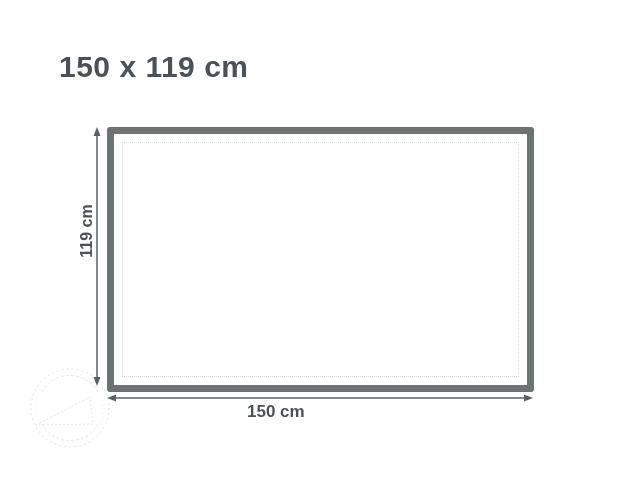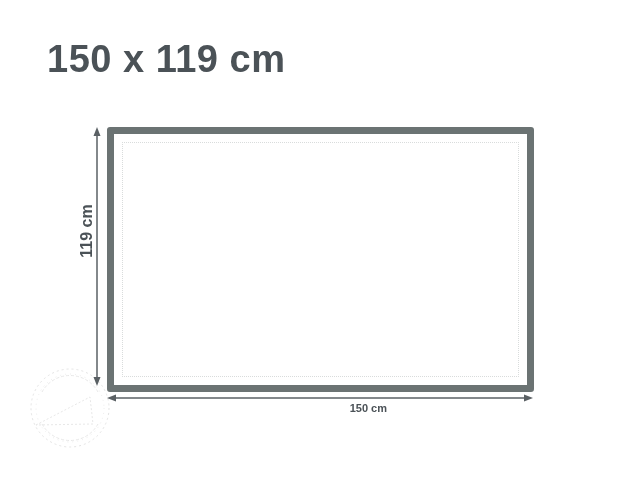--- a/index.html
+++ b/index.html
@@ -12,22 +12,22 @@
     position: relative;
     width: 639px;
     height: 479px;
     background: #ffffff;
     overflow: hidden;
   }
   .page-title {
     position: absolute;
     left: 47px;
     top: 38px;
-    margin: 0;
-    font-size: 38px;
+    margin: 12px;
+    font-size: 30px;
     font-weight: 700;
     letter-spacing: 0.5px;
     color: #4b5257;
   }
   .product-rect {
     position: absolute;
     left: 107px;
     top: 127px;
     width: 413px;   
     height: 251px;  
@@ -62,22 +62,22 @@
     color: #4b5257;
     transform: rotate(-90deg);
     transform-origin: center center;
     white-space: nowrap;
   }
   .width-label {
     position: absolute;
     left: 247px;
     top: 402px;
     width: 140px;
-    text-align: right;
-    font-size: 11px;
+    text-align: left;
+    font-size: 17px;
     font-weight: 700;
     color: #4b5257;
   }
 </style>
 </head>
 <body>
 
 <div class="canvas">
 
   <h1 class="page-title">150 x 119 cm</h1>

